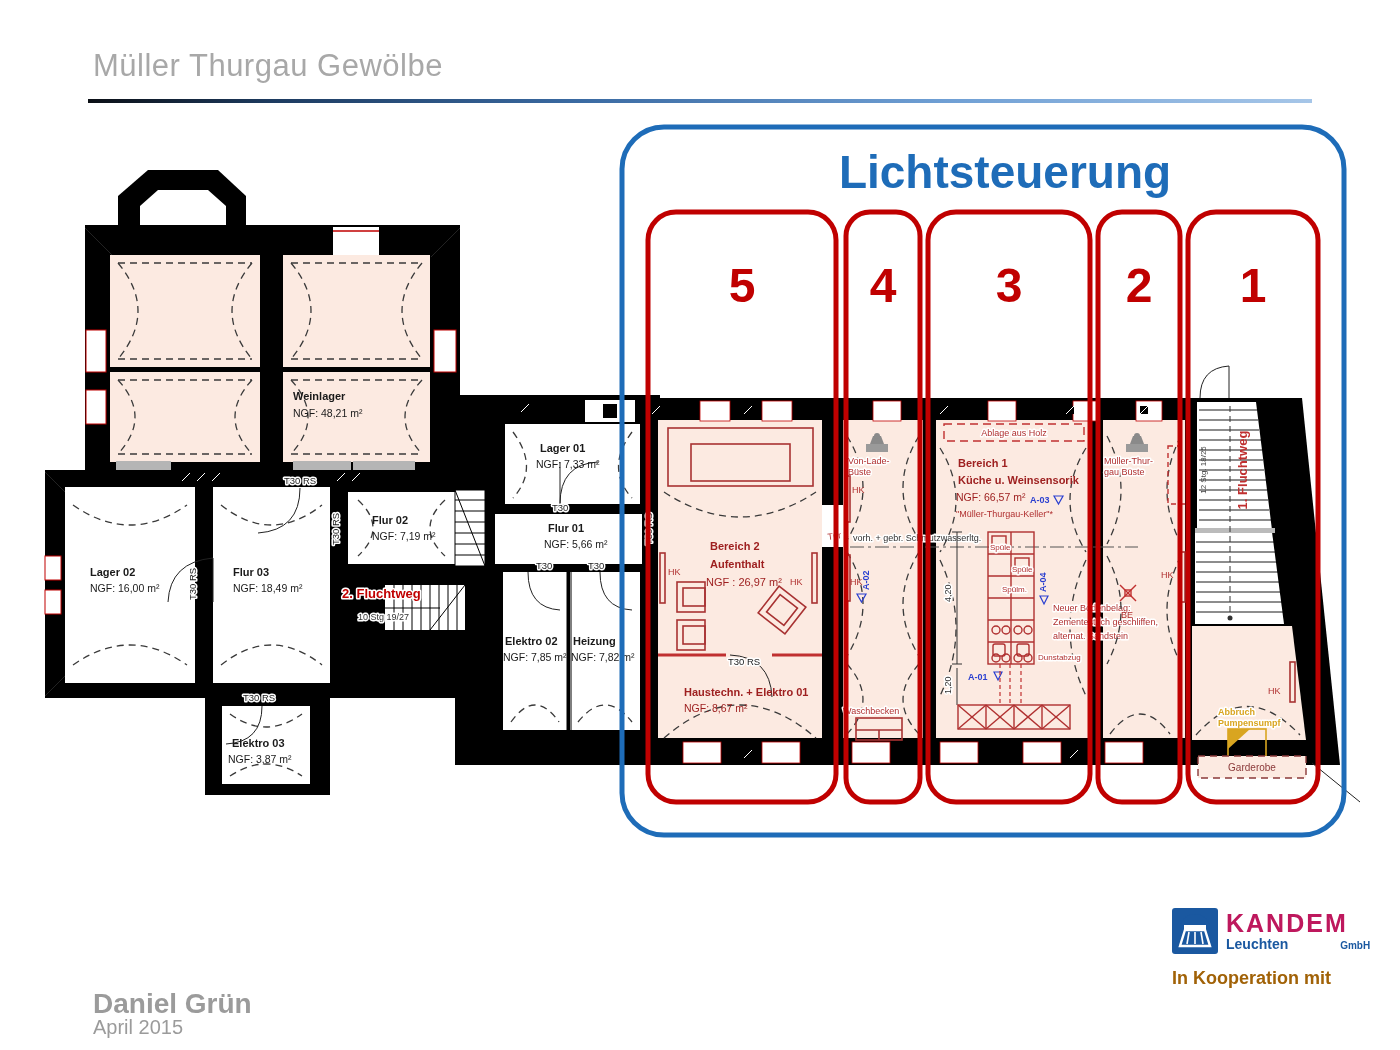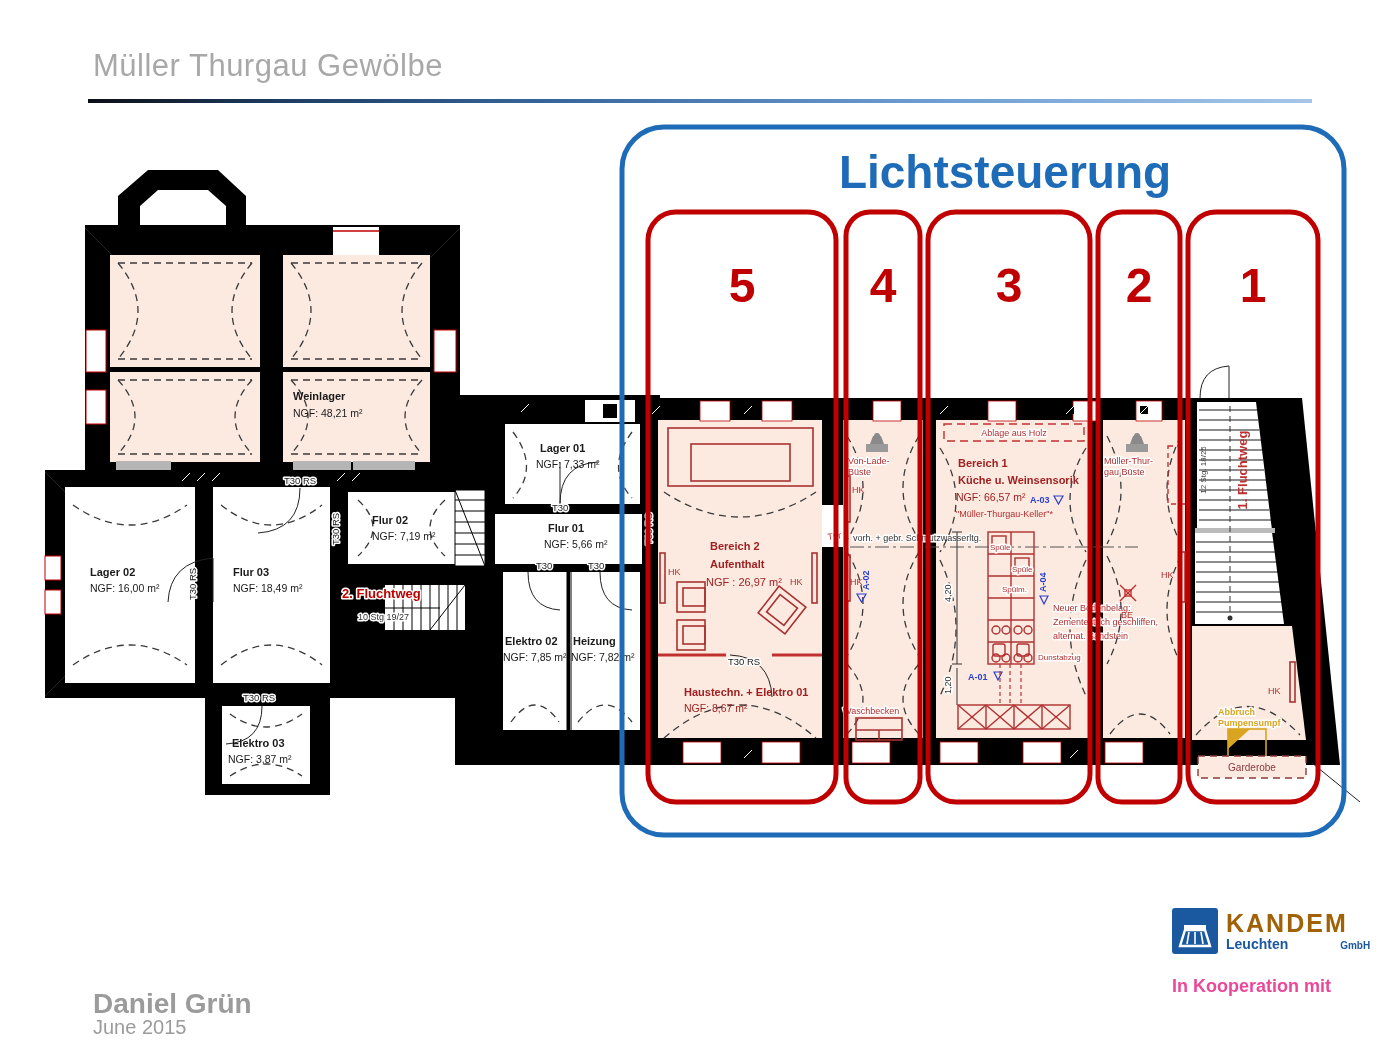--- a/index.html
+++ b/index.html
@@ -20,24 +20,24 @@
   .gold{fill:#d9a520;font-size:9px;font-weight:bold;}
   .vault{stroke:#3a3a3a;fill:none;stroke-dasharray:7 5;stroke-width:1.3;}
   .furn{fill:none;stroke:#a83232;stroke-width:1.6;}
   .thin{stroke:#222;fill:none;stroke-width:1;}
   .zone{fill:none;stroke:#c00000;stroke-width:5;}
   .znum{fill:#c00000;font-size:48px;font-weight:bold;text-anchor:middle;}
   .ftr-author{position:absolute;left:93px;top:988px;font-size:28px;font-weight:bold;color:#9b9b9b;}
   .ftr-date{position:absolute;left:93px;top:1016px;font-size:20px;color:#9b9b9b;}
   .brand{position:absolute;right:28px;top:908px;width:200px;text-align:left;}
   .kandem-row{display:flex;align-items:center;gap:8px;}
-  .kandem-name{font-size:25px;font-weight:bold;color:#a16207;letter-spacing:2px;line-height:1;}
+  .kandem-name{font-size:25px;font-weight:bold;color:#be185d;letter-spacing:2px;line-height:1;}
   .kandem-sub{font-size:14px;font-weight:bold;color:#1a58a0;}
   .kandem-sub small{font-size:10px;margin-left:48px;}
-  .coop{margin-top:22px;font-size:18px;font-weight:bold;color:#ec4899;}
+  .coop{margin-top:14px;font-size:18px;font-weight:bold;color:#a16207;}
   .philips{margin-top:2px;font-size:40px;font-weight:800;color:#1767b0;letter-spacing:0px;line-height:1;}
 </style>
 </head>
 <body>
 
 <div id="page">
 
   <div class="hdr-title">Müller Thurgau Gewölbe</div>
   <div class="hdr-rule"></div>
 
@@ -504,21 +504,21 @@
       <rect x="1188" y="212" width="130" height="590" rx="28" class="zone"></rect>
       <text x="742" y="302" class="znum">5</text>
       <text x="883" y="302" class="znum">4</text>
       <text x="1009" y="302" class="znum">3</text>
       <text x="1139" y="302" class="znum">2</text>
       <text x="1253" y="302" class="znum">1</text>
     </g>
   </svg>
 
   <div class="ftr-author">Daniel Grün</div>
-  <div class="ftr-date">June 2015</div>
+  <div class="ftr-date">April 2015</div>
 
   <div class="brand">
     <div class="kandem-row">
       <svg width="46" height="46" viewBox="0 0 46 46">
         <rect x="0" y="0" width="46" height="46" rx="3" fill="#1a58a0"></rect>
         <path d="M8 21 A15 15 0 0 1 38 21 L8 21 Z" fill="#1a58a0"></path>
         <path d="M13 22 L33 22 L38 38 L8 38 Z" fill="none" stroke="#fff" stroke-width="2.4"></path>
         <line x1="17" y1="24" x2="15" y2="36" stroke="#fff" stroke-width="1.6"></line>
         <line x1="23" y1="24" x2="23" y2="36" stroke="#fff" stroke-width="1.6"></line>
         <line x1="29" y1="24" x2="31" y2="36" stroke="#fff" stroke-width="1.6"></line>

